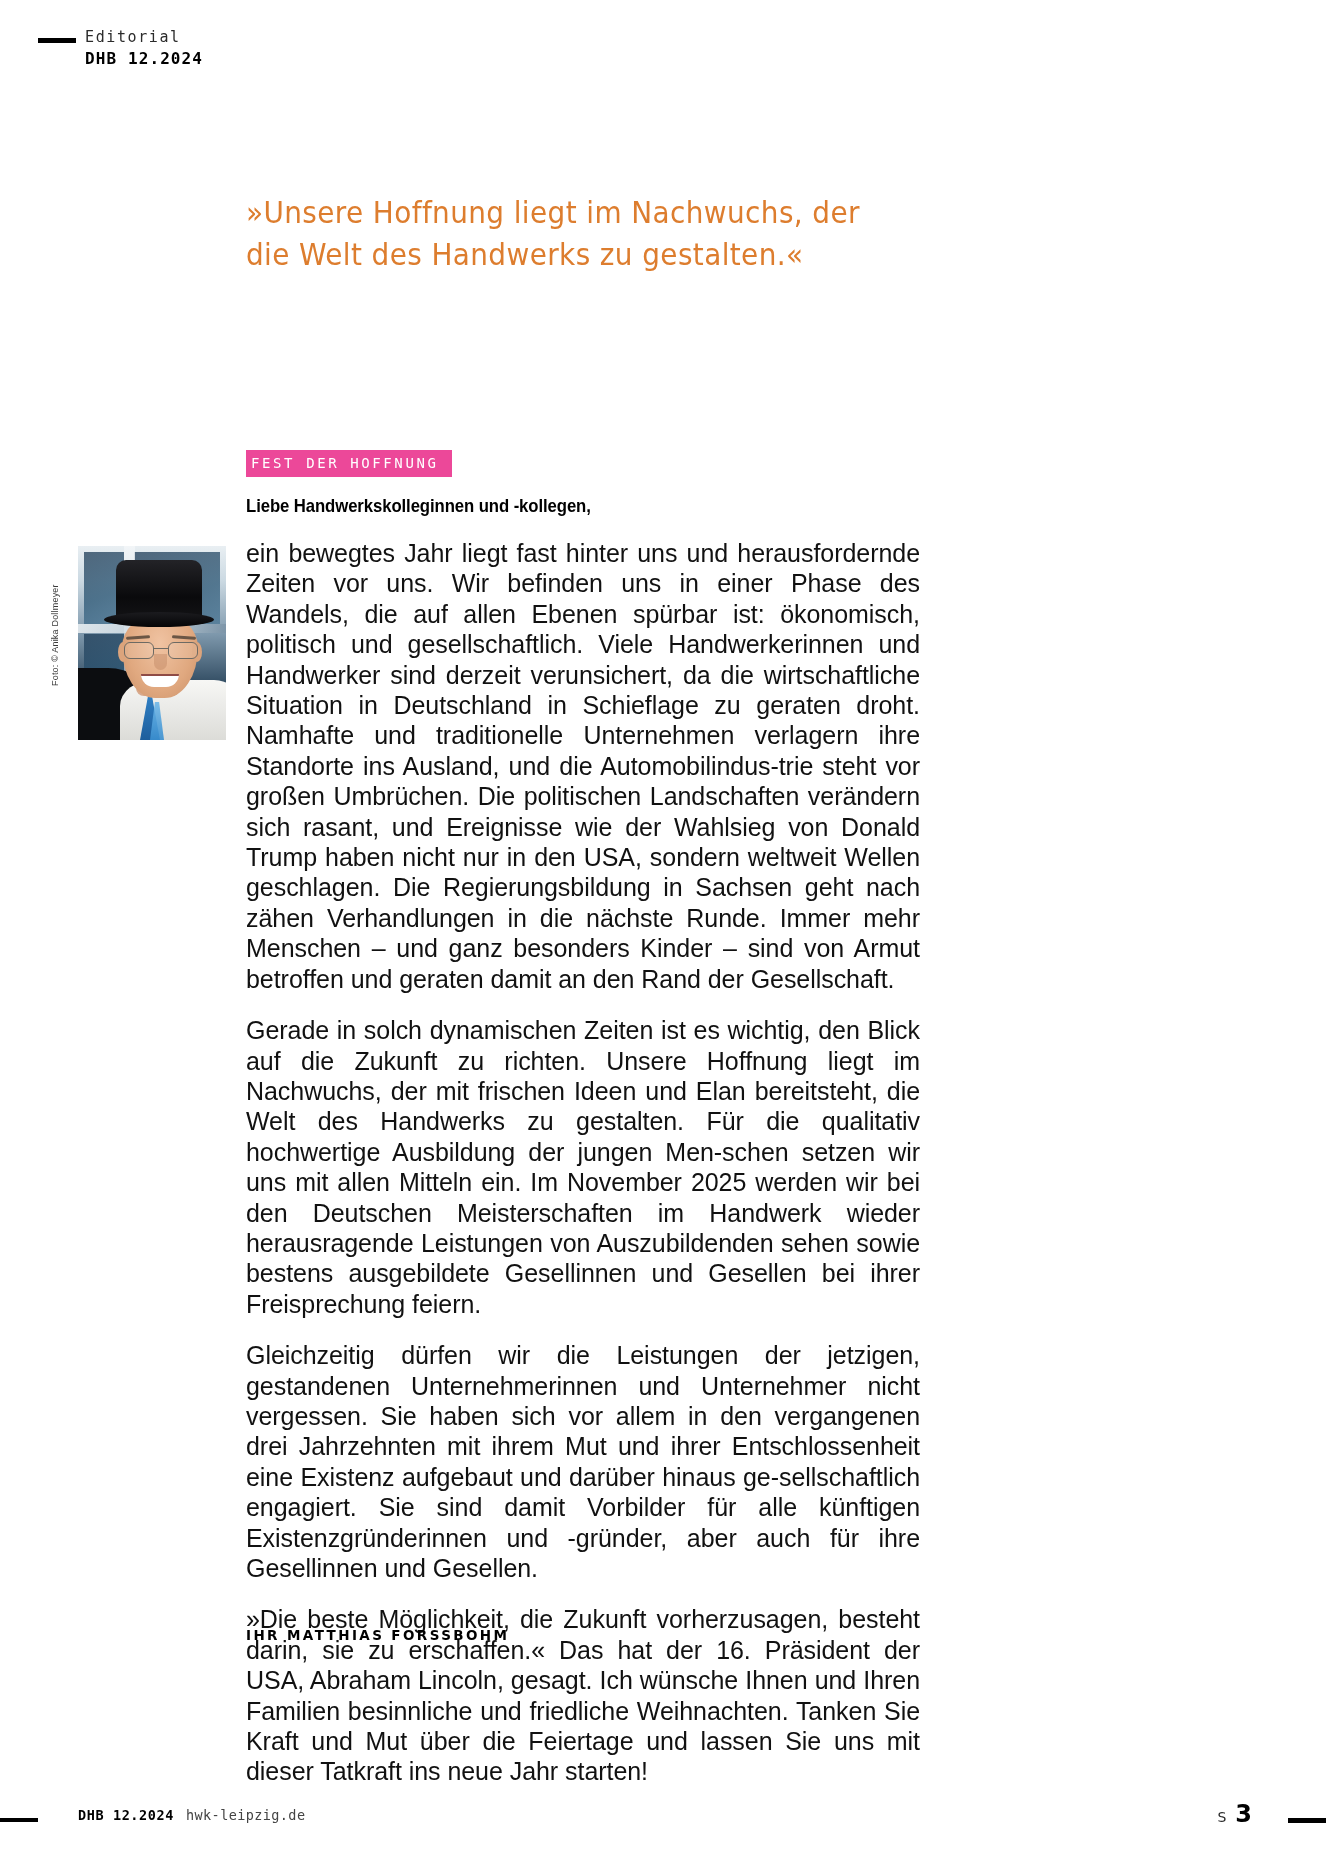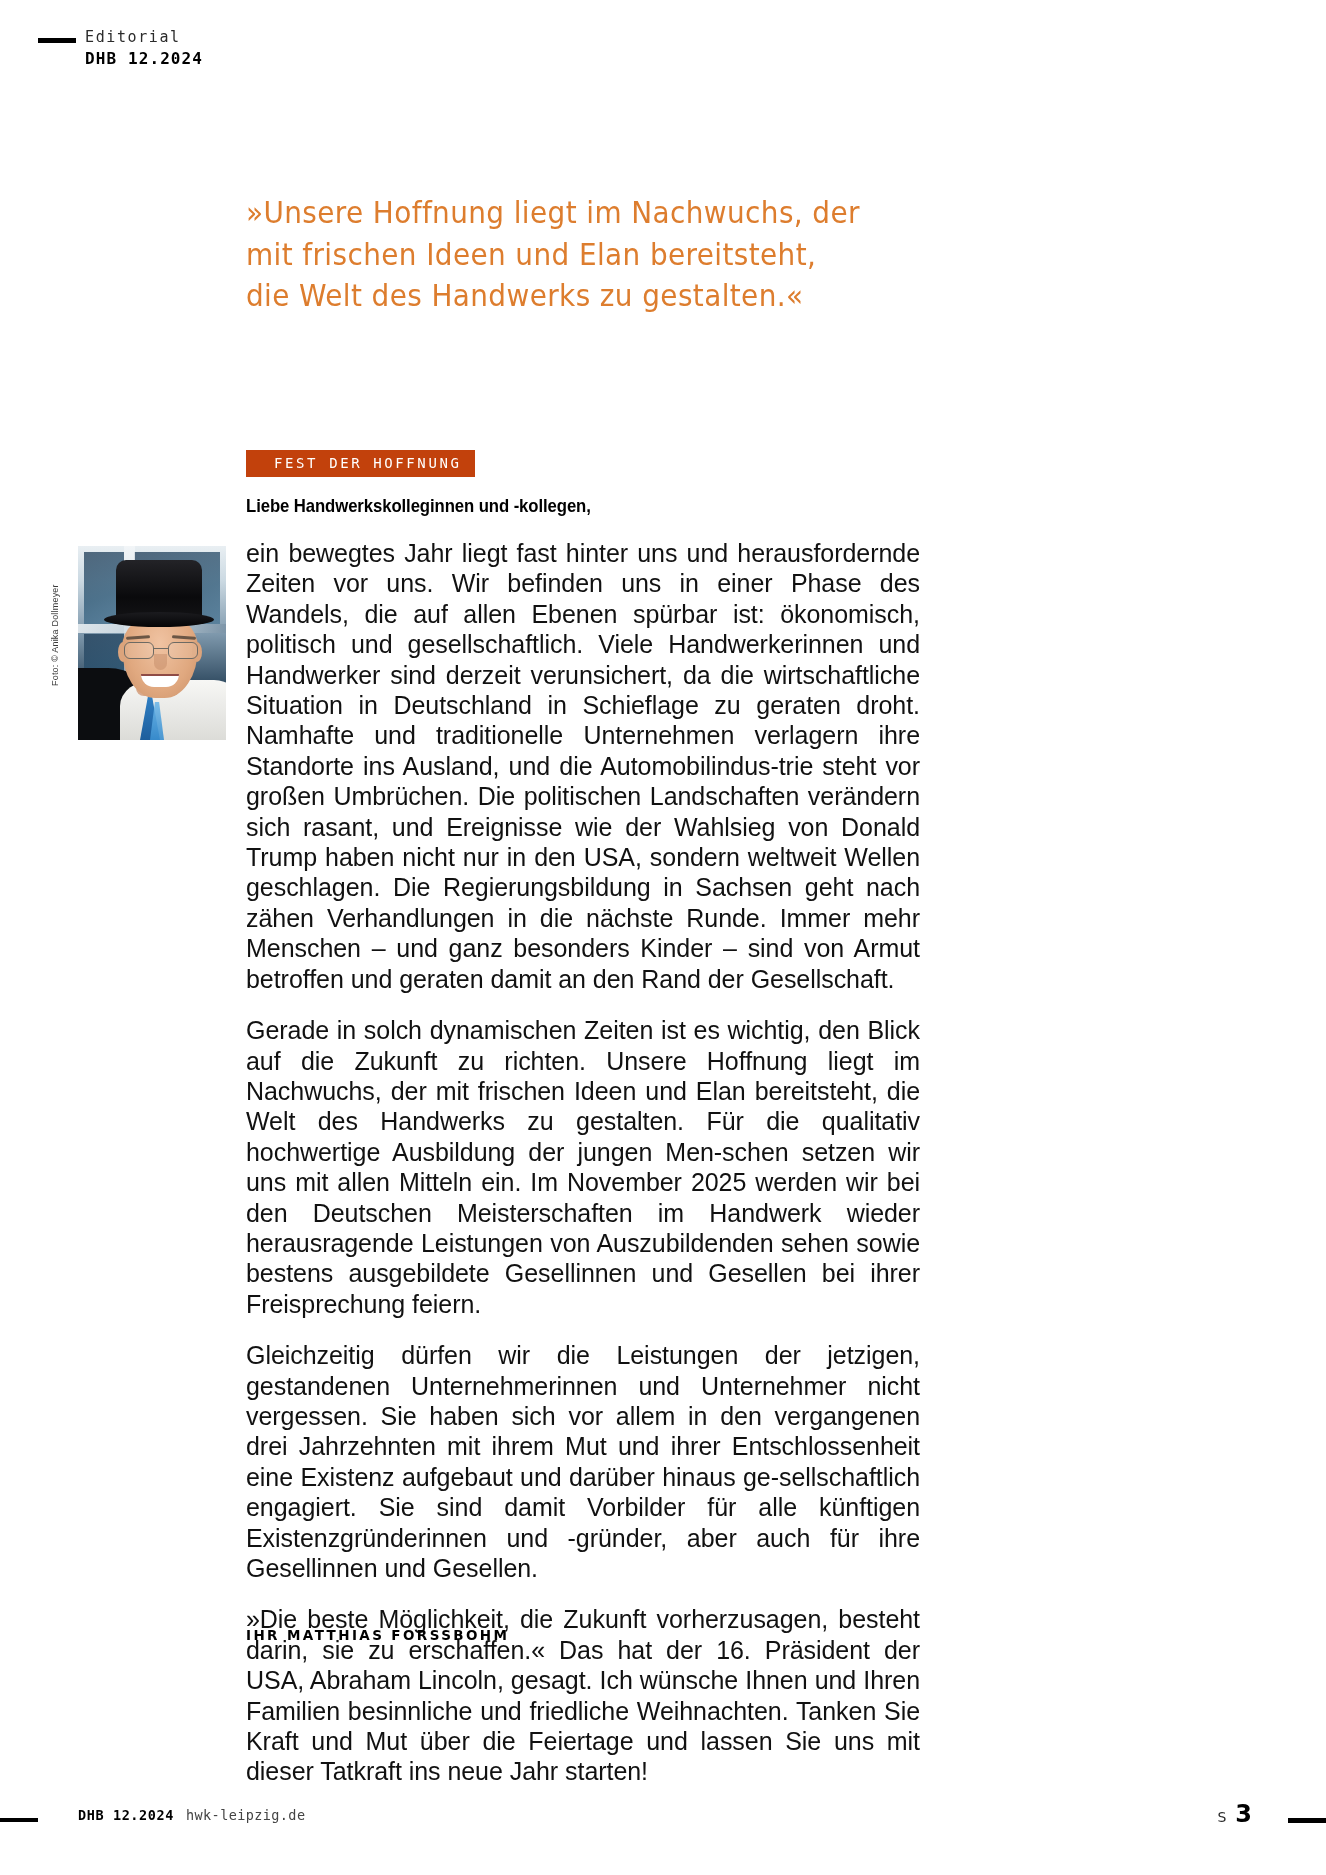--- a/index.html
+++ b/index.html
@@ -69,26 +69,26 @@
     letter-spacing: 0.4px;
     font-stretch: condensed;
   }
   .pullquote .ql { display: block; white-space: nowrap; }
 
   
   .badge {
     position: absolute;
     left: 246px;
     top: 450px;
-    background: #c2410c;
+    background: #ec4899;
     color: #ffffff;
     font-family: "DejaVu Sans Mono", monospace;
     font-size: 14px;
     letter-spacing: 2.6px;
-    padding: 6px 13px 7px 28px;
+    padding: 6px 13px 7px 5px;
     display: inline-block;
     line-height: 1;
   }
 
   
   .salutation {
     position: absolute;
     left: 246px;
     top: 495px;
     font-family: "Liberation Sans Narrow", "Liberation Sans", sans-serif;
@@ -342,21 +342,20 @@
 <div class="header">
   <div class="header-rule"></div>
   <div class="header-text">
     <div class="kicker">Editorial</div>
     <div class="kicker-issue">DHB 12.2024</div>
   </div>
 </div>
 
 <div class="pullquote">
   <span class="ql">»Unsere Hoffnung liegt im Nachwuchs, der</span>
-  <span class="ql">mit frischen Ideen und Elan bereitsteht,</span>
   <span class="ql">die Welt des Handwerks zu gestalten.«</span>
 </div>
 
 <div class="badge">FEST DER HOFFNUNG</div>
 
 <div class="salutation">Liebe Handwerkskolleginnen und -kollegen,</div>
 
 <div class="photo-wrap">
   <div class="photo">
     <div class="ph-bg"></div>

